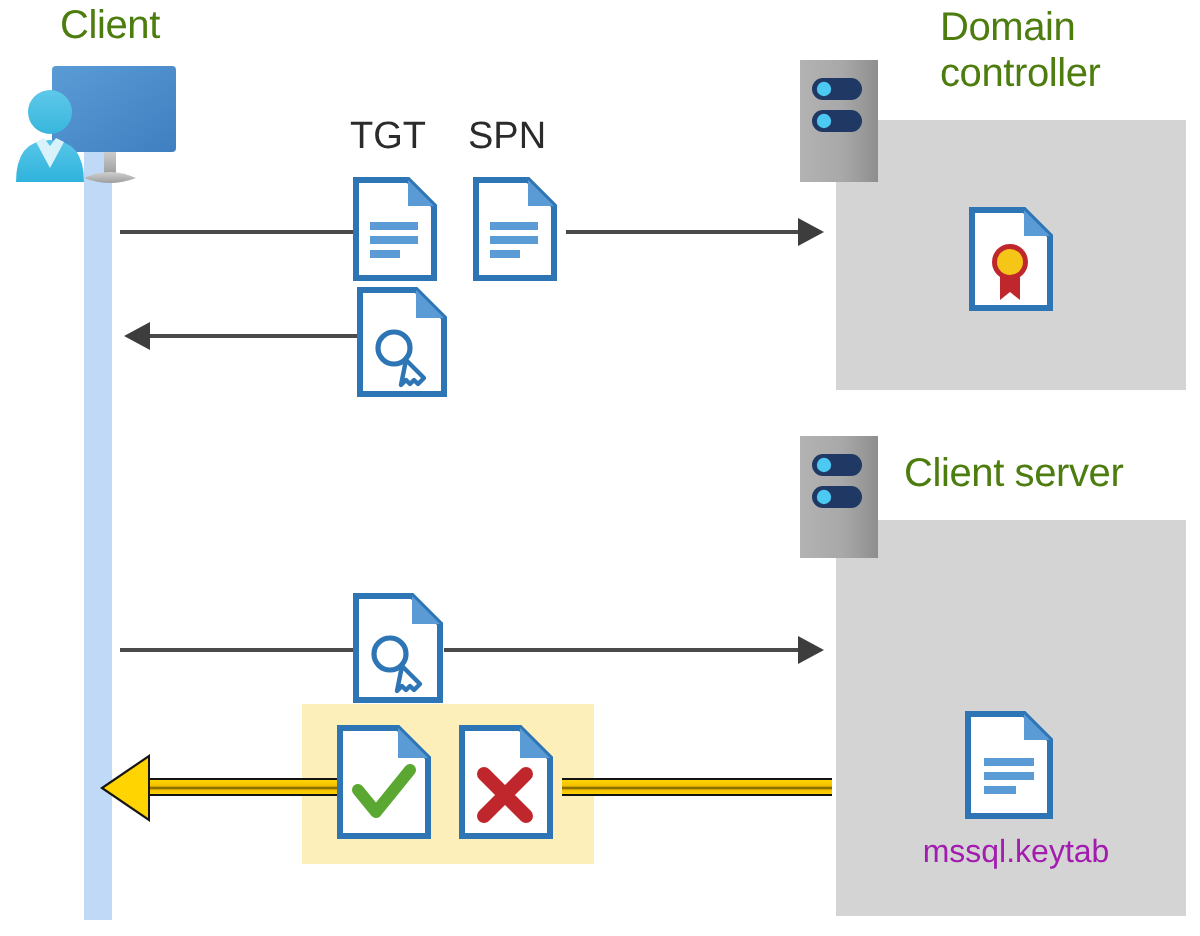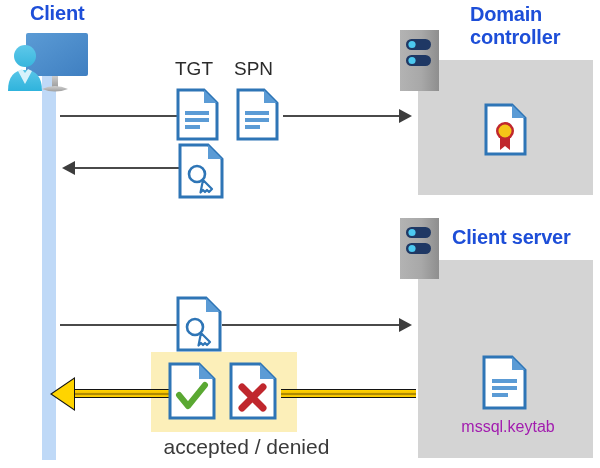--- a/index.html
+++ b/index.html
@@ -8,21 +8,21 @@
     background:#ffffff;
     font-family:"Liberation Sans", sans-serif;
     overflow:hidden;
     position:relative;
   }
   .stage{position:absolute;left:0;top:0;width:600px;height:468px;}
   .abs{position:absolute;}
 
   
   .title{
-    font-weight:bold;color:#1d4ed8;
+    font-weight:normal;color:#4d7c0f;
     font-size:20px;line-height:23px;letter-spacing:-0.2px;
   }
   #client-title{left:30px;top:2px;}
   #dc-title{left:452px;top:3px;width:140px;margin-left:18px;}
   #linux-title{left:452px;top:226px;width:145px;}
 
   
   #client-lifeline{
     left:42px;top:70px;width:14px;height:390px;
     background:#bfd9f7;
@@ -283,15 +283,14 @@
   </div>
 
   <div class="doc" style="left:229px;top:362px;">
     <svg width="48" height="58" viewBox="0 0 48 58">
       <path d="M2 2 h29 l15 15 v39 h-44 z" fill="#ffffff" stroke="#2e75b6" stroke-width="3"></path>
       <path d="M31 2 l15 15 h-15 z" fill="#5b9bd5"></path>
       <path d="M13 25 l21 21 M34 25 l-21 21" fill="none" stroke="#c0272d" stroke-width="7" stroke-linecap="round"></path>
     </svg>
   </div>
 
-  <div class="abs" id="accepted-denied">accepted / denied</div>
 
 </div>
 
 </body></html>

